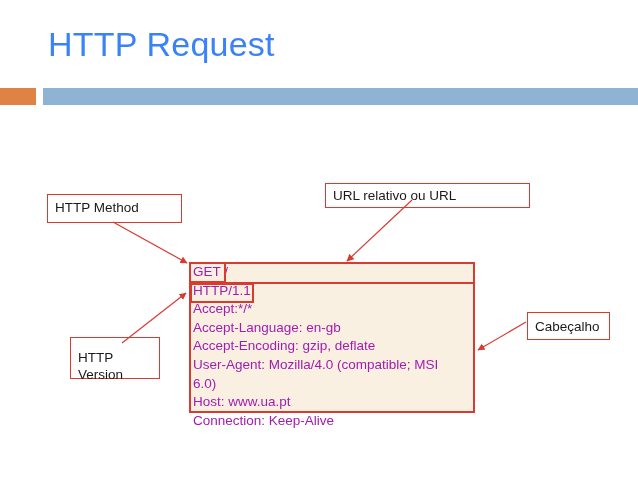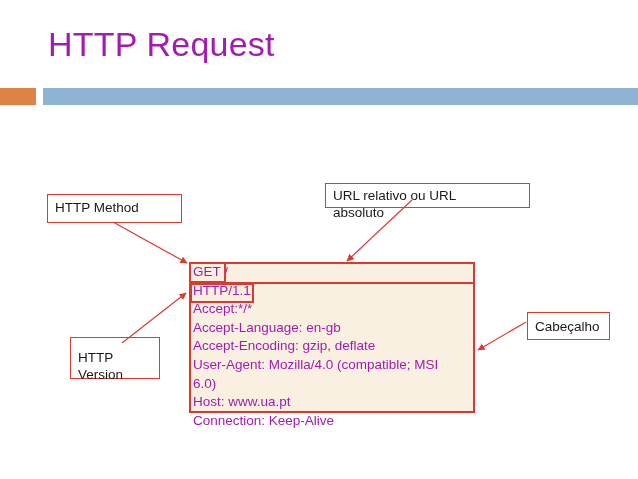--- a/index.html
+++ b/index.html
@@ -18,21 +18,21 @@
     overflow: hidden;
   }
 
   
   #slide-title {
     position: absolute;
     left: 48px;
     top: 22px;
     font-size: 34px;
     line-height: 44px;
-    color: #a21caf;
+    color: #3b82f6;
     letter-spacing: 0.2px;
     white-space: nowrap;
   }
 
   
   .bar-orange {
     position: absolute;
     left: 0px;
     top: 88px;
     width: 36px;
@@ -176,21 +176,20 @@
 6.0)
 Host: www.ua.pt
 Connection: Keep-Alive</div>
   <div id="frame-get"></div>
   <div id="frame-version"></div>
 
   <div class="callout" id="box-http-method">HTTP Method</div>
 
   <div class="callout" id="box-url">
     <span>URL relativo ou URL</span>
-    <span class="overflow-line">absoluto</span>
   </div>
 
   <div class="callout" id="box-http-version" style="white-space: pre-line;">HTTP
 Version</div>
 
   <div class="callout" id="box-cabecalho">Cabeçalho</div>
 
   <svg id="arrows" viewBox="0 0 638 479" xmlns="http://www.w3.org/2000/svg">
     <defs>
       <marker id="ah" markerWidth="7" markerHeight="7" refX="5.5" refY="3" orient="auto">

